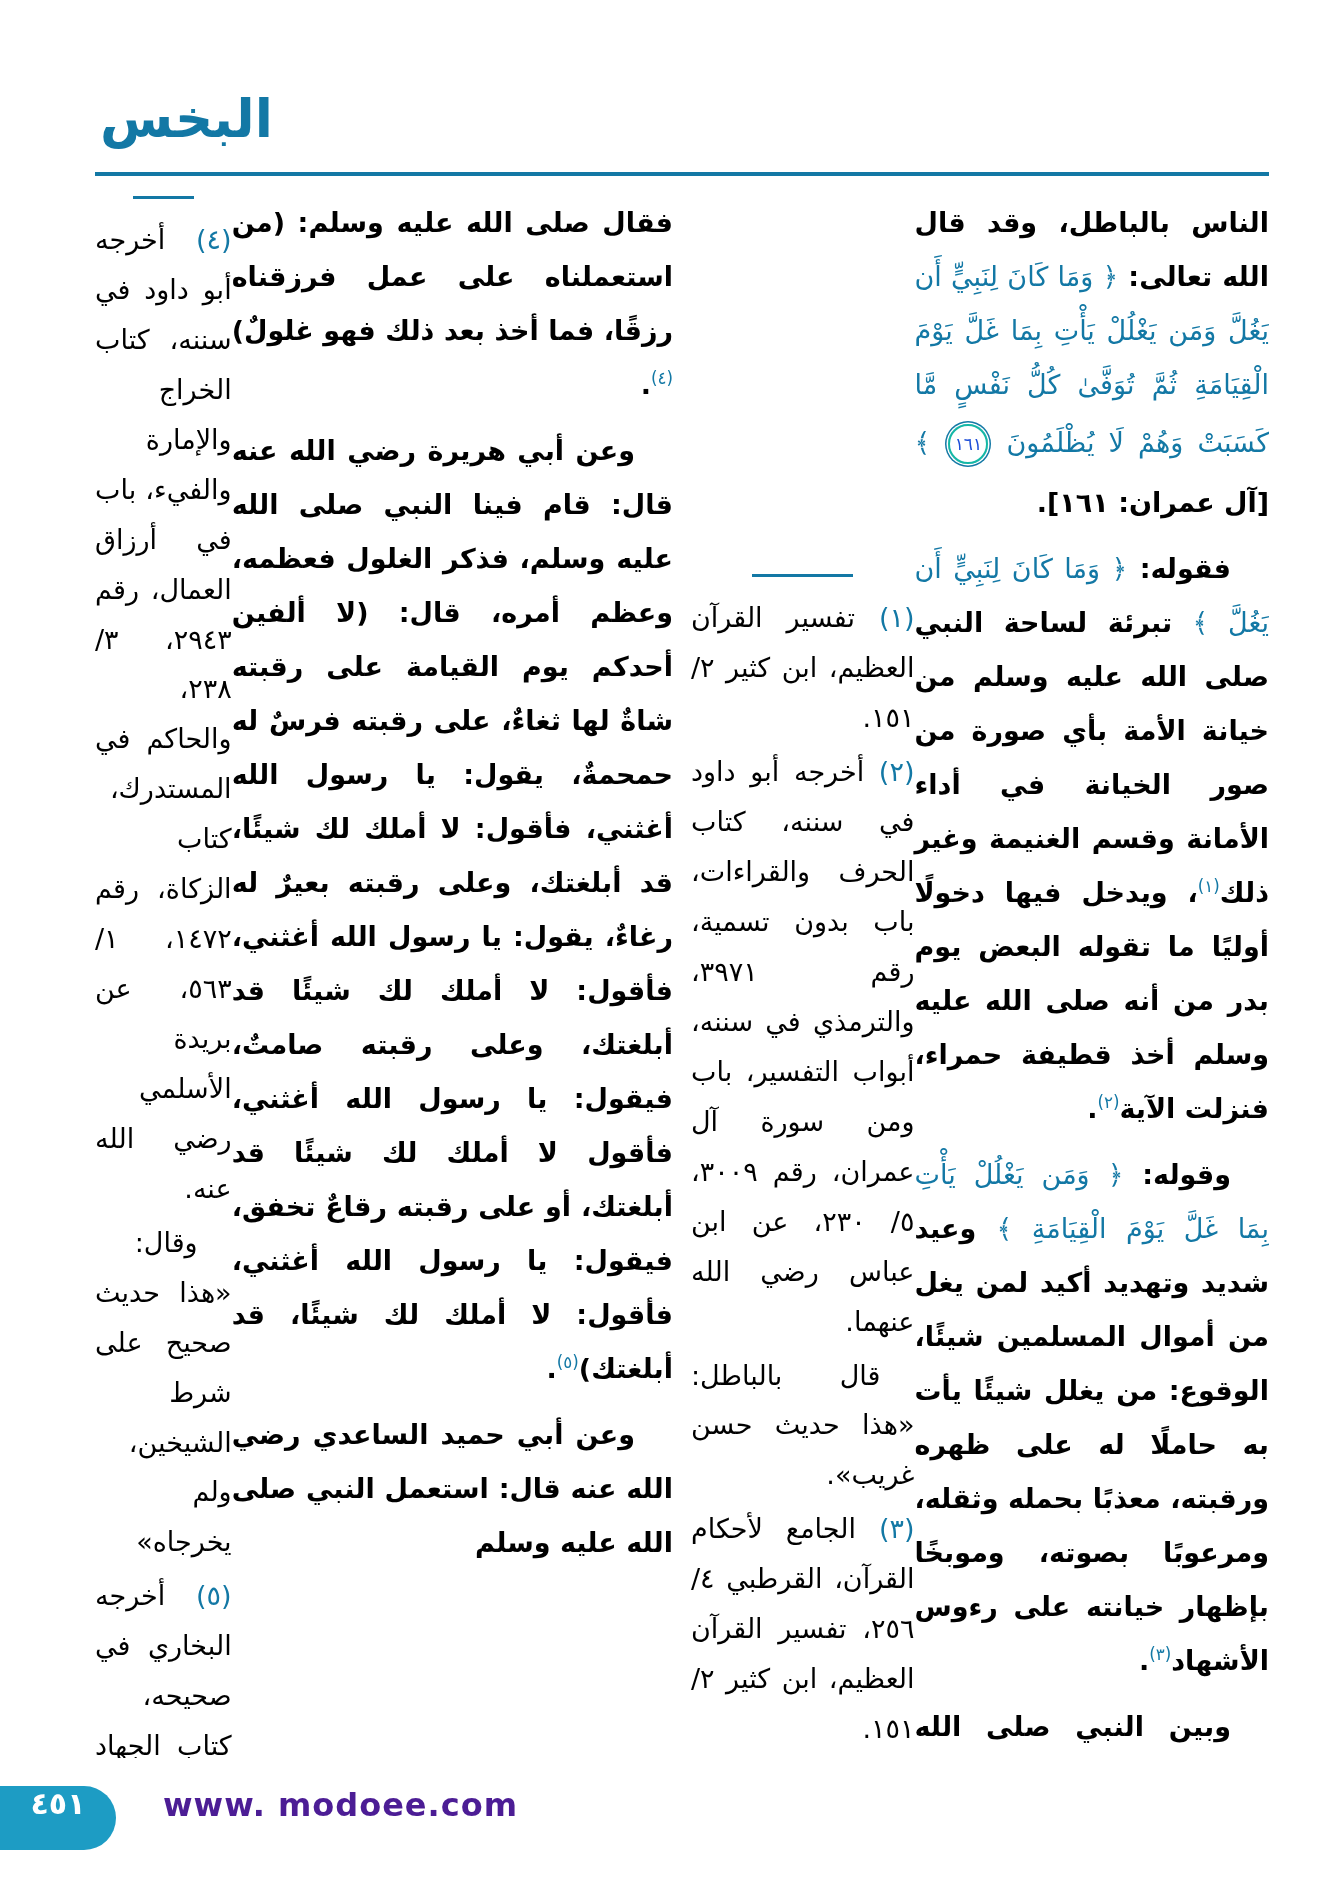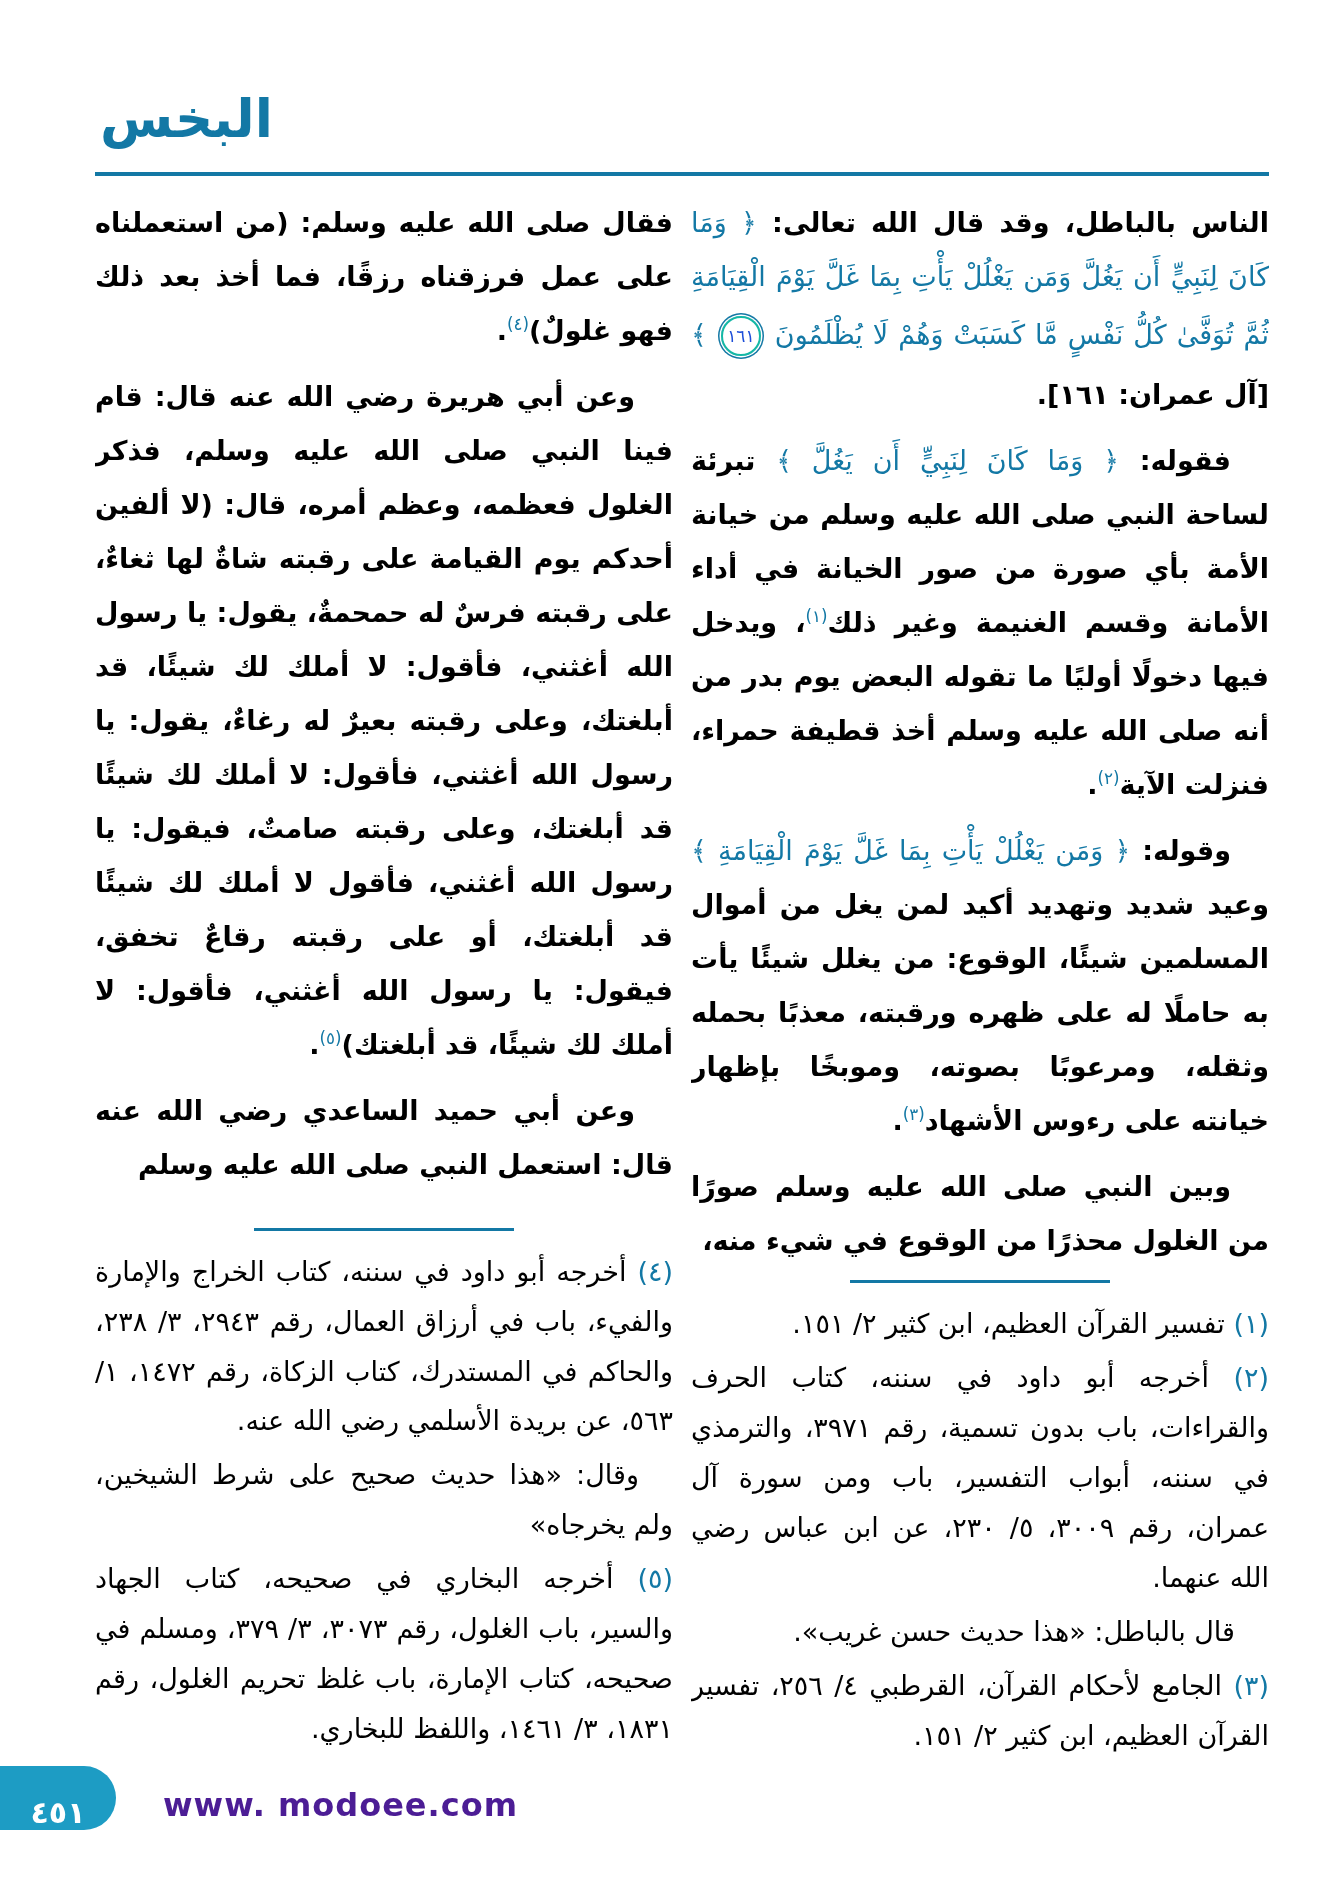--- a/index.html
+++ b/index.html
@@ -22,21 +22,21 @@
   .header-rule{
     position:absolute;top:172px;left:95px;right:70px;
     height:4px;background:#1378a5;
   }
   
   .columns{
     position:absolute;top:196px;right:70px;left:95px;bottom:132px;
     display:flex;gap:18px;
   }
   .col{
-    flex:1 1 0;display:flex;flex-direction:column;
+    flex:1 1 0;display:flex;
     overflow:hidden;
   }
   .body-text{
     font-size:27px;font-weight:bold;line-height:2.0;
     text-align:justify;text-justify:inter-word;
   }
   .para{margin:0 0 12px 0;}
   .para.indent{text-indent:38px;}
   .quran{color:#1378a5;font-weight:normal;}
   .fnref{
@@ -59,25 +59,25 @@
   }
   .fn-rule{
     width:45%;height:3px;background:#1378a5;
     margin:0 auto 16px auto;
   }
   .fn{margin:0 0 4px 0;}
   .fn.flush{text-indent:34px;}
   .fn-num{color:#1378a5;}
   
   .page-pill{
-    position:absolute;left:0;bottom:60px;
+    position:absolute;left:0;bottom:40px;
     width:116px;height:64px;
     background:#1d9cc4;
     border-radius:0 34px 34px 0;
-    display:flex;align-items:flex-end;justify-content:center;
+    display:flex;align-items:flex-start;justify-content:center;
     color:#ffffff;font-size:30px;font-weight:bold;
   }
   .site-url{
     position:absolute;left:163px;bottom:66px;
     color:#4c1d95;font-size:32px;font-weight:bold;
     direction:ltr;letter-spacing:1px;text-align:right;
   }
 </style>
 </head>
 <body>

